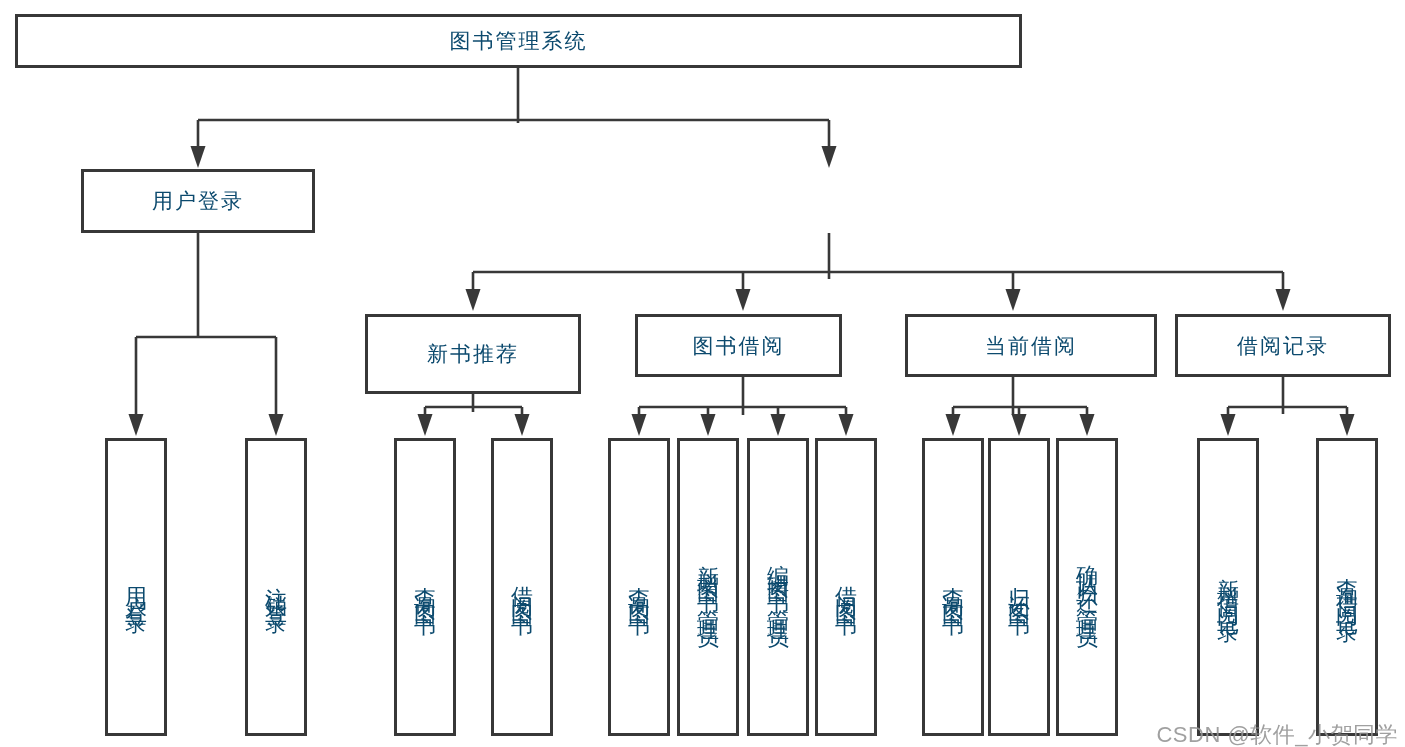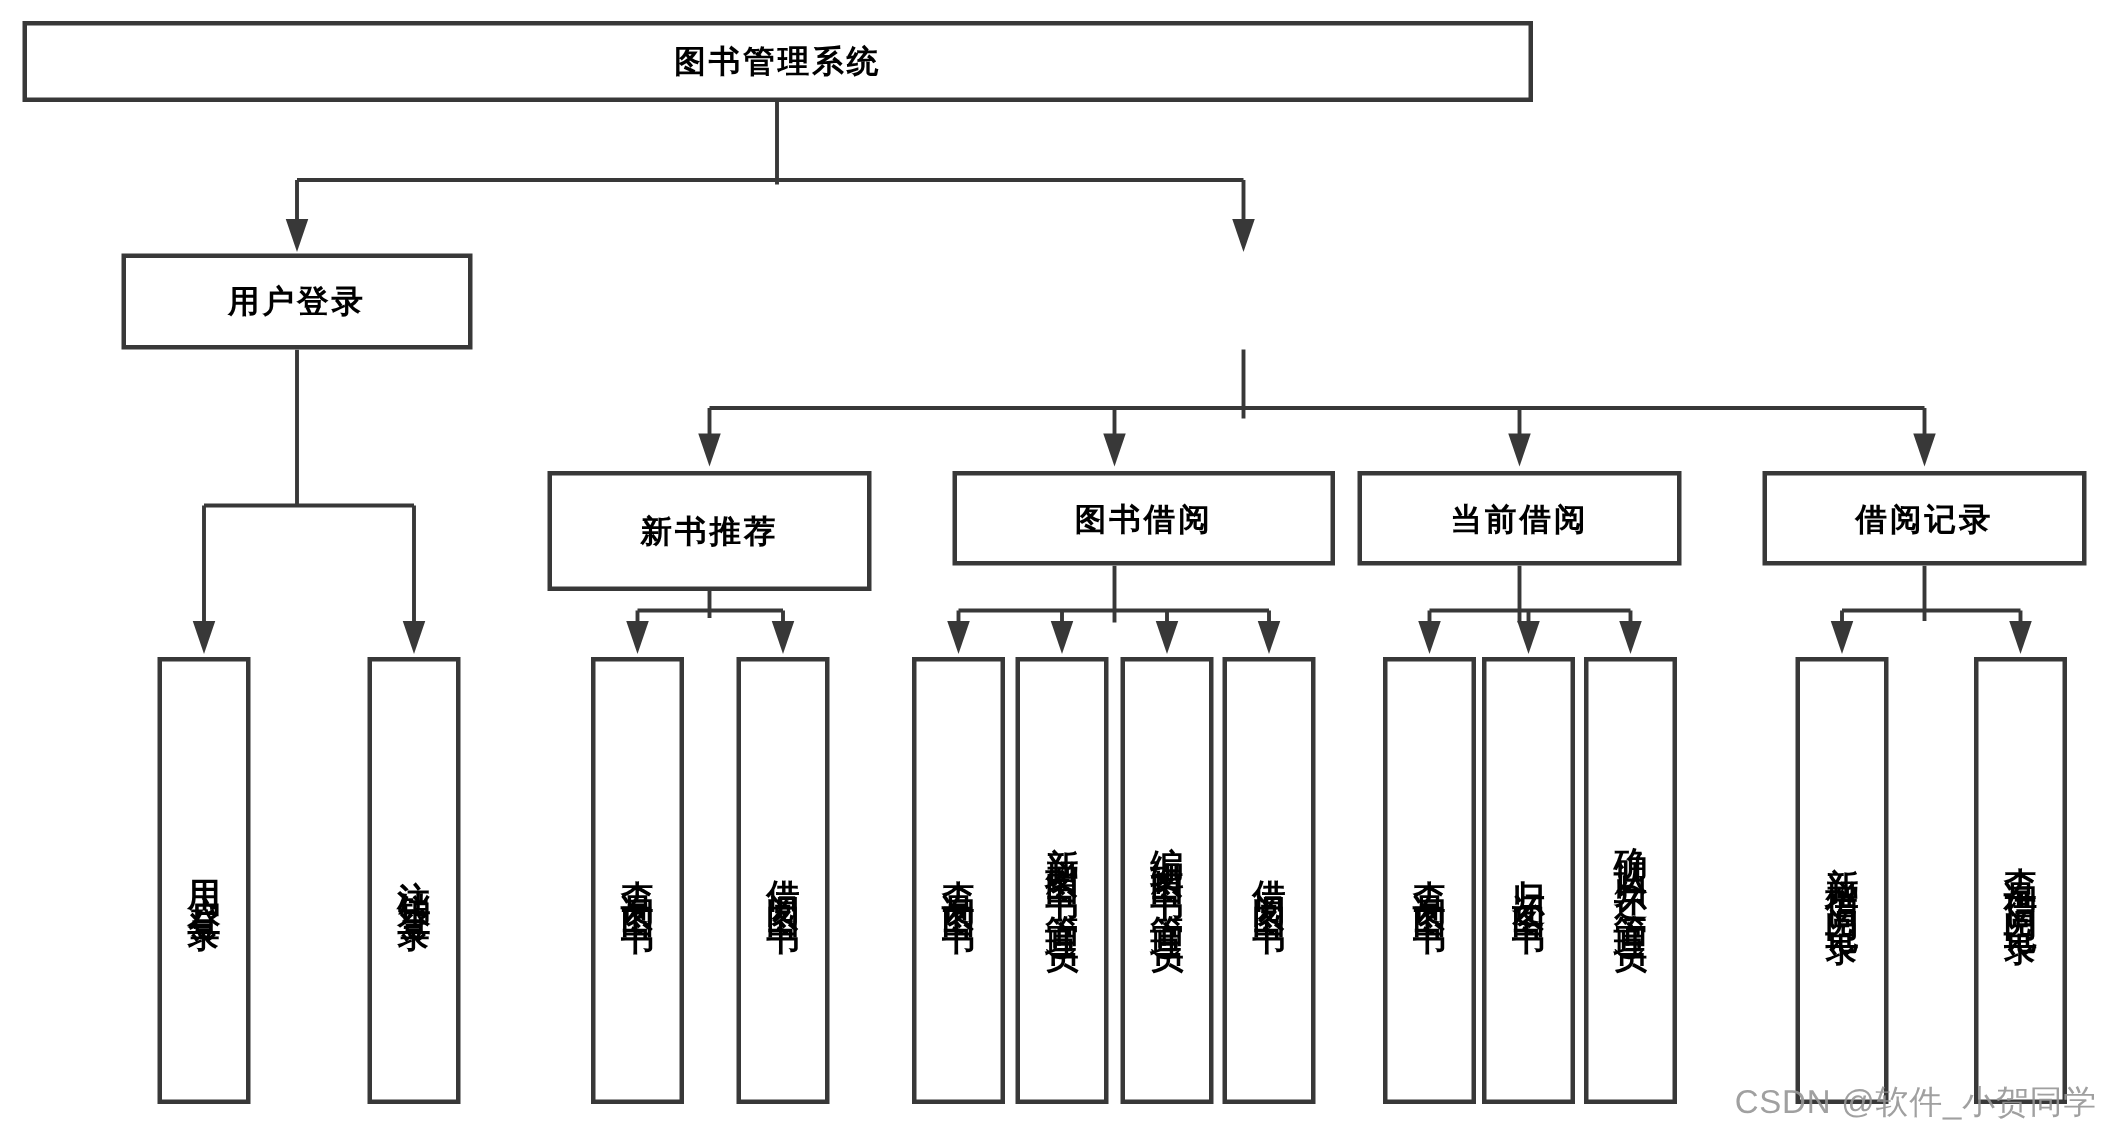--- a/index.html
+++ b/index.html
@@ -20,25 +20,24 @@
     left: 0;
     top: 0;
     width: 1405px;
     height: 747px;
   }
   .node {
     position: absolute;
     box-sizing: border-box;
     background: #ffffff;
     border: 3px solid #383838;
-    color: #000000;
+    color: #0c4a6e;
     display: flex;
     align-items: center;
     justify-content: center;
-    font-weight: bold;
   }
   .hbox {
     font-size: 21px;
     letter-spacing: 2px;
   }
   .vbox {
     font-size: 22px;
   }
   .vbox .vtext {
     writing-mode: vertical-rl;
@@ -136,24 +135,24 @@
     <span>图书管理系统</span>
   </div>
 
   <div class="node hbox" style="left:81px; top:169px; width:234px; height:64px;">
     <span>用户登录</span>
   </div>
 
   <div class="node hbox" style="left:365px; top:314px; width:216px; height:80px;align-items:center;">
     <span>新书推荐</span>
   </div>
-  <div class="node hbox" style="left:635px; top:314px; width:255px; height:63px;">
+  <div class="node hbox" style="left:635px; top:314px; width:207px; height:63px;">
     <span>图书借阅</span>
   </div>
-  <div class="node hbox" style="left:905px; top:314px; width:216px; height:63px;">
+  <div class="node hbox" style="left:905px; top:314px; width:252px; height:63px;">
     <span>当前借阅</span>
   </div>
   <div class="node hbox" style="left:1175px; top:314px; width:216px; height:63px;">
     <span>借阅记录</span>
   </div>
 
   <div class="node vbox" style="left:105px; top:438px; width:62px; height:298px;">
     <span class="vtext">用户登录</span>
   </div>
   <div class="node vbox" style="left:245px; top:438px; width:62px; height:298px;">

